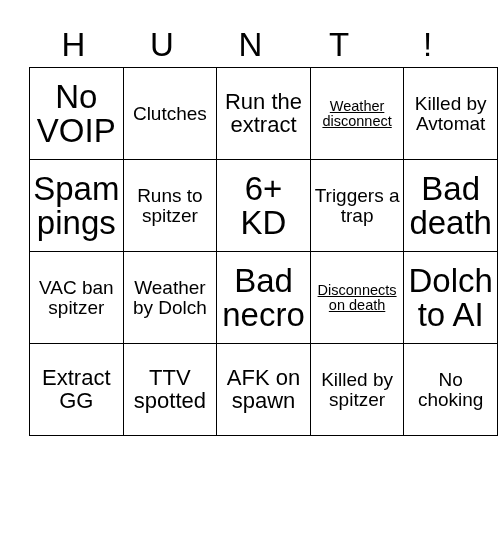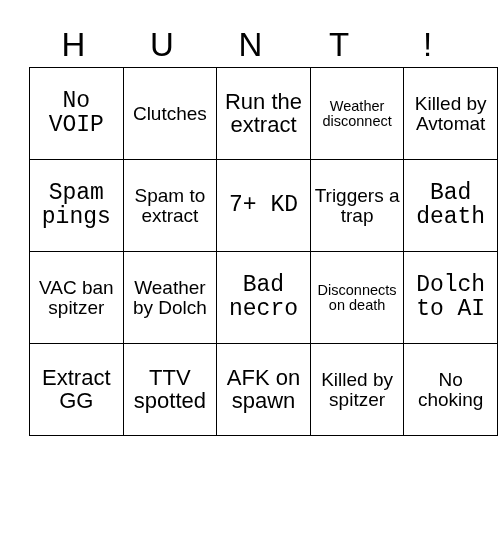--- a/index.html
+++ b/index.html
@@ -54,24 +54,24 @@
     vertical-align: middle;
     overflow: hidden;
   }
   .cell-text {
     display: block;
     line-height: 1.02;
     word-wrap: break-word;
   }
 
   
-  .fs-xl   { font-size: 23px; font-family: Liberation Mono, monospace; }
+  .fs-xl   { font-size: 33px; }
   .fs-lg   { font-size: 22px; }
   .fs-md   { font-size: 19px; }
-  .fs-sm   { font-size: 14.5px; }
+  .fs-sm   { font-size: 14.5px; text-decoration: underline; }
   .fs-xs   { font-size: 11.5px; line-height: 1.12; }
 </style>
 </head>
 <body>
 
 <div id="card">
 
   <div id="header-row">
     <div class="header-letter">H</div>
     <div class="header-letter">U</div>
@@ -97,24 +97,24 @@
           </td>
         <td>
             <span class="cell-text fs-md">Killed by Avtomat</span>
           </td>
       </tr>
       <tr>
         <td>
             <span class="cell-text fs-xl">Spam pings</span>
           </td>
         <td>
-            <span class="cell-text fs-md">Spam to extract</span>
+            <span class="cell-text fs-md">Runs to spitzer</span>
           </td>
         <td>
-            <span class="cell-text fs-xl">7+ KD</span>
+            <span class="cell-text fs-xl">6+ KD</span>
           </td>
         <td>
             <span class="cell-text fs-md">Triggers a trap</span>
           </td>
         <td>
             <span class="cell-text fs-xl">Bad death</span>
           </td>
       </tr>
       <tr>
         <td>

